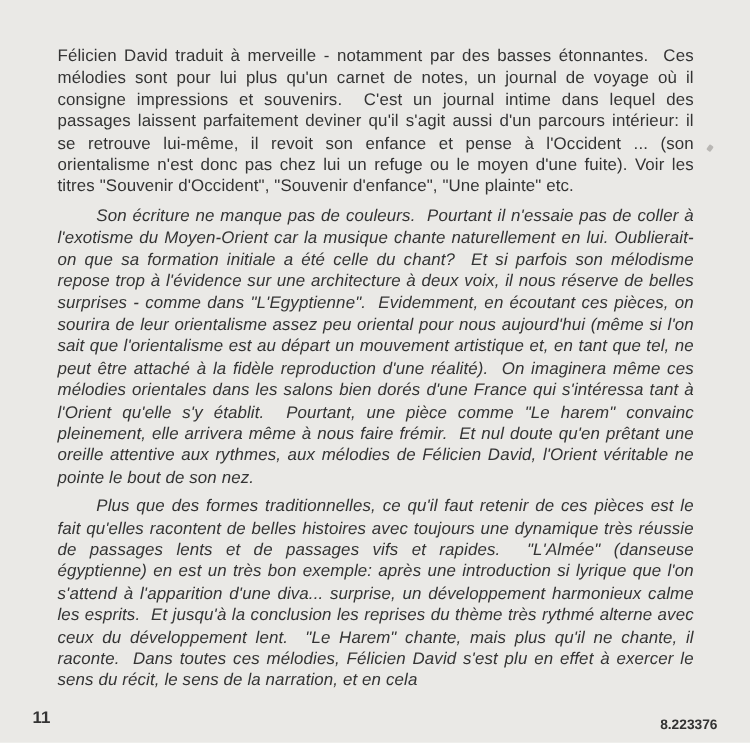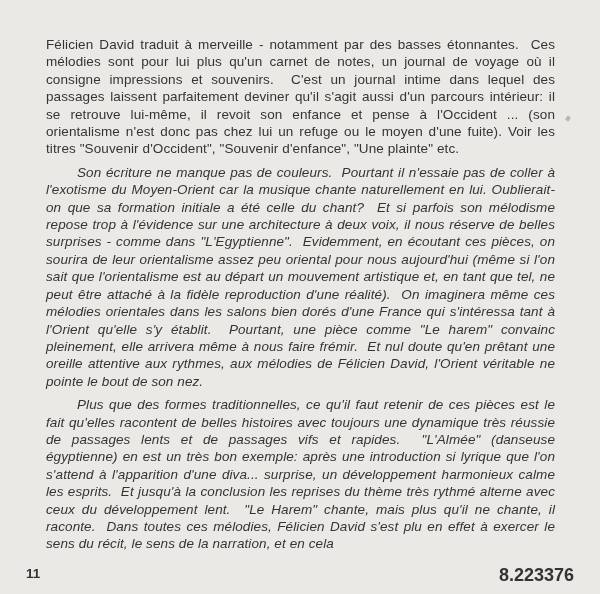--- a/index.html
+++ b/index.html
@@ -44,21 +44,21 @@
     left: 26px;
     bottom: 13px;
     font-size: 13.5px;
     font-weight: 700;
     color: #333333;
   }
   .footer-right {
     position: absolute;
     right: 26px;
     bottom: 8px;
-    font-size: 18px;
+    font-size: 11px;
     font-weight: 700;
     color: #333333;
   }
 </style>
 </head>
 <body>
 
 <div class="page">
 
   <div class="text-block">

